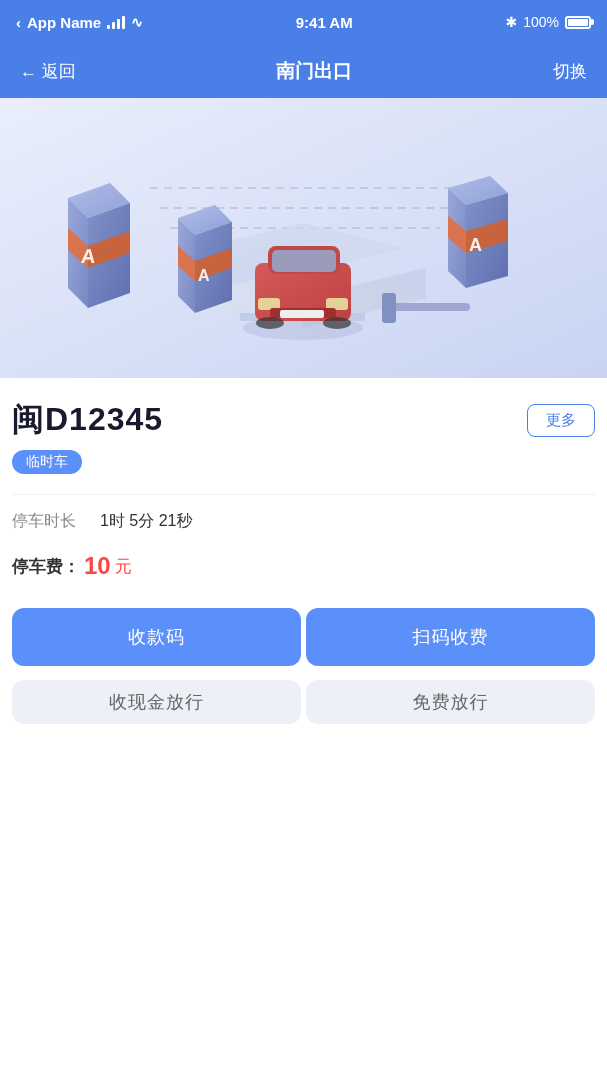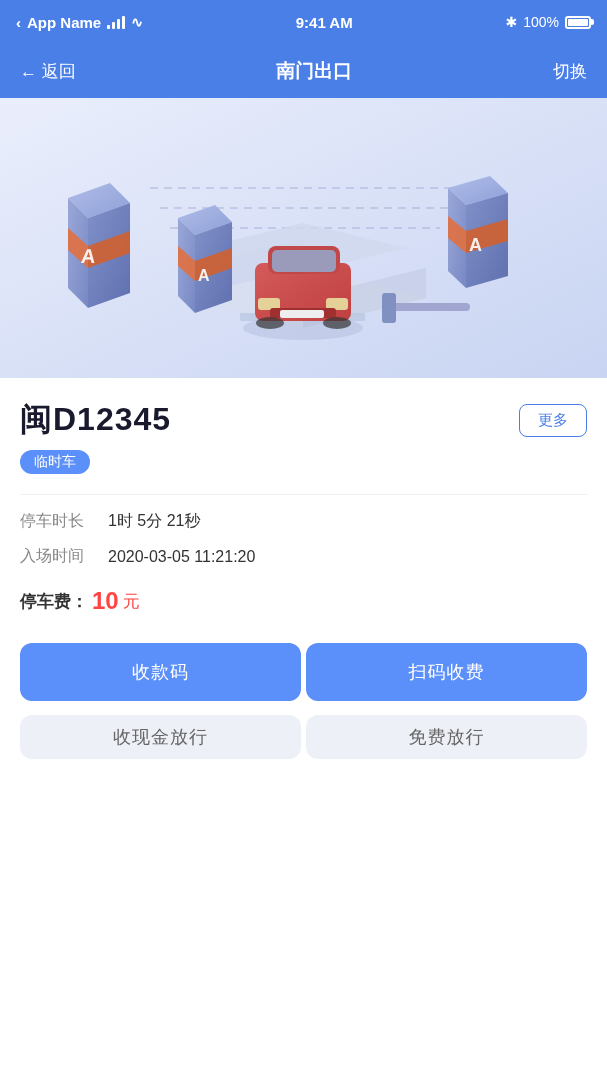--- a/index.html
+++ b/index.html
@@ -65,21 +65,21 @@
     }
 
     
     .scene-svg {
       width: 100%;
       height: 100%;
     }
 
     
     .content {
-      padding: 20px 20px 30px;
+      padding: 20px 12px 30px;
       background: #fff;
     }
 
     .plate-row {
       display: flex;
       align-items: flex-start;
       justify-content: space-between;
       margin-bottom: 8px;
     }
 
@@ -307,24 +307,20 @@
 
   <div class="divider"></div>
 
   <div class="info-list">
     <div class="info-row">
       <span class="info-label">停车时长</span>
       <span class="info-value">
         <span>1</span><span>时</span>&nbsp;<span>5</span><span>分</span>&nbsp;<span>21</span><span>秒</span>
       </span>
     </div>
-    <div class="info-row">
-      <span class="info-label">入场时间</span>
-      <span class="info-value">2020-03-05 11:21:20</span>
-    </div>
   </div>
 
   <div class="fee-row">
     <span class="fee-label">停车费：</span>
     <span class="fee-amount">10</span>
     <span class="fee-unit">元</span>
   </div>
 
   <div class="btn-row">
     <button class="btn-primary">收款码</button>

